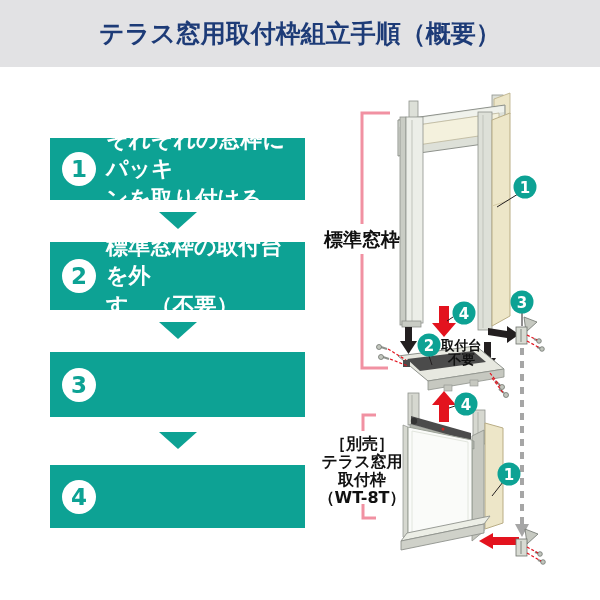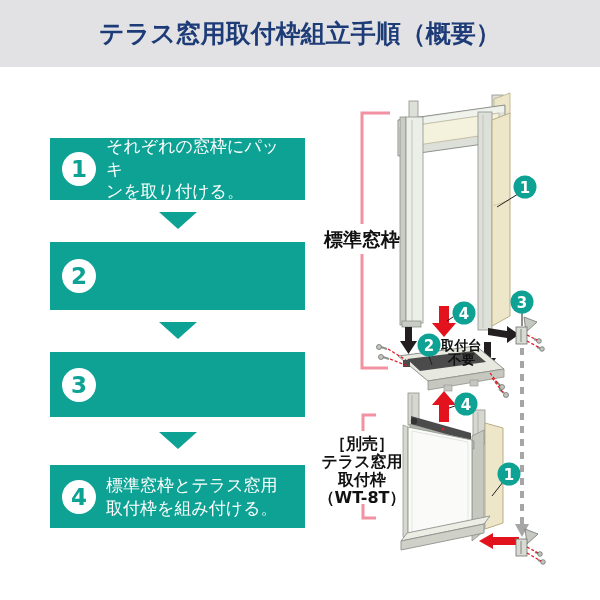--- a/index.html
+++ b/index.html
@@ -24,21 +24,21 @@
   .sb1{top:138px;height:62px;}
   .sb2{top:242px;height:68px;}
   .sb3{top:352px;height:65px;}
   .sb4{top:465px;height:63px;}
   .step-num{
     flex:0 0 34px;width:34px;height:34px;border-radius:50%;background:#ffffff;
     color:#0da294;font-size:23px;font-weight:bold;display:flex;align-items:center;justify-content:center;
     margin-right:10px;
   }
   .step-text{
-    color:#ffffff;font-size:17px;line-height:1.32;font-weight:400;white-space:pre-line;
+    color:#ffffff;font-size:22px;line-height:1.32;font-weight:700;white-space:pre-line;
   }
   .flow-arrow{
     position:absolute;left:159px;width:0;height:0;
     border-left:19px solid transparent;border-right:19px solid transparent;
     border-top:17px solid #0da294;
   }
   .fa1{top:212px;}
   .fa2{top:322px;}
   .fa3{top:432px;}
   
@@ -58,32 +58,32 @@
 
   <div class="step sb1">
     <div class="step-num">1</div>
     <div class="step-text">それぞれの窓枠にパッキ
 ンを取り付ける。</div>
   </div>
   <div class="flow-arrow fa1"></div>
 
   <div class="step sb2">
     <div class="step-num">2</div>
+    <div class="step-text">標準窓枠の取付台を外
+す。（不要）</div>
   </div>
   <div class="flow-arrow fa2"></div>
 
   <div class="step sb3">
     <div class="step-num">3</div>
   </div>
   <div class="flow-arrow fa3"></div>
 
   <div class="step sb4">
     <div class="step-num">4</div>
-    <div class="step-text">標準窓枠とテラス窓用
-取付枠を組み付ける。</div>
   </div>
 
   <svg class="diagram" viewBox="320 85 280 515">
 
     <g stroke="#f191a2" stroke-width="3" fill="none">
       <path d="M390,113 L362,113 L362,224"></path>
       <path d="M362,254 L362,368 L388,368"></path>
     </g>
     <g stroke="#f191a2" stroke-width="3" fill="none">
       <path d="M376,415 L363,415 L363,431"></path>

